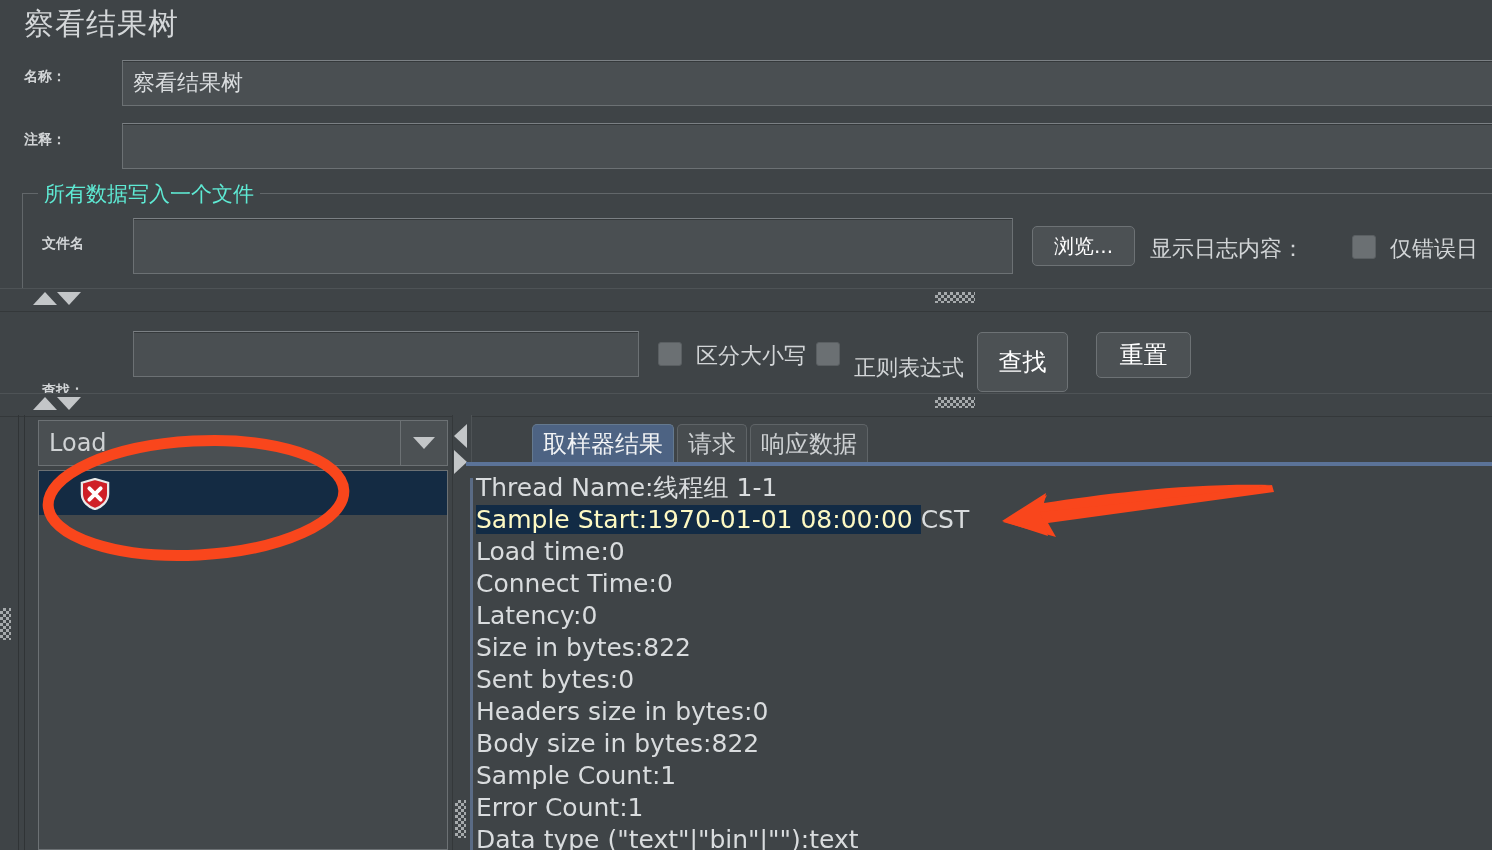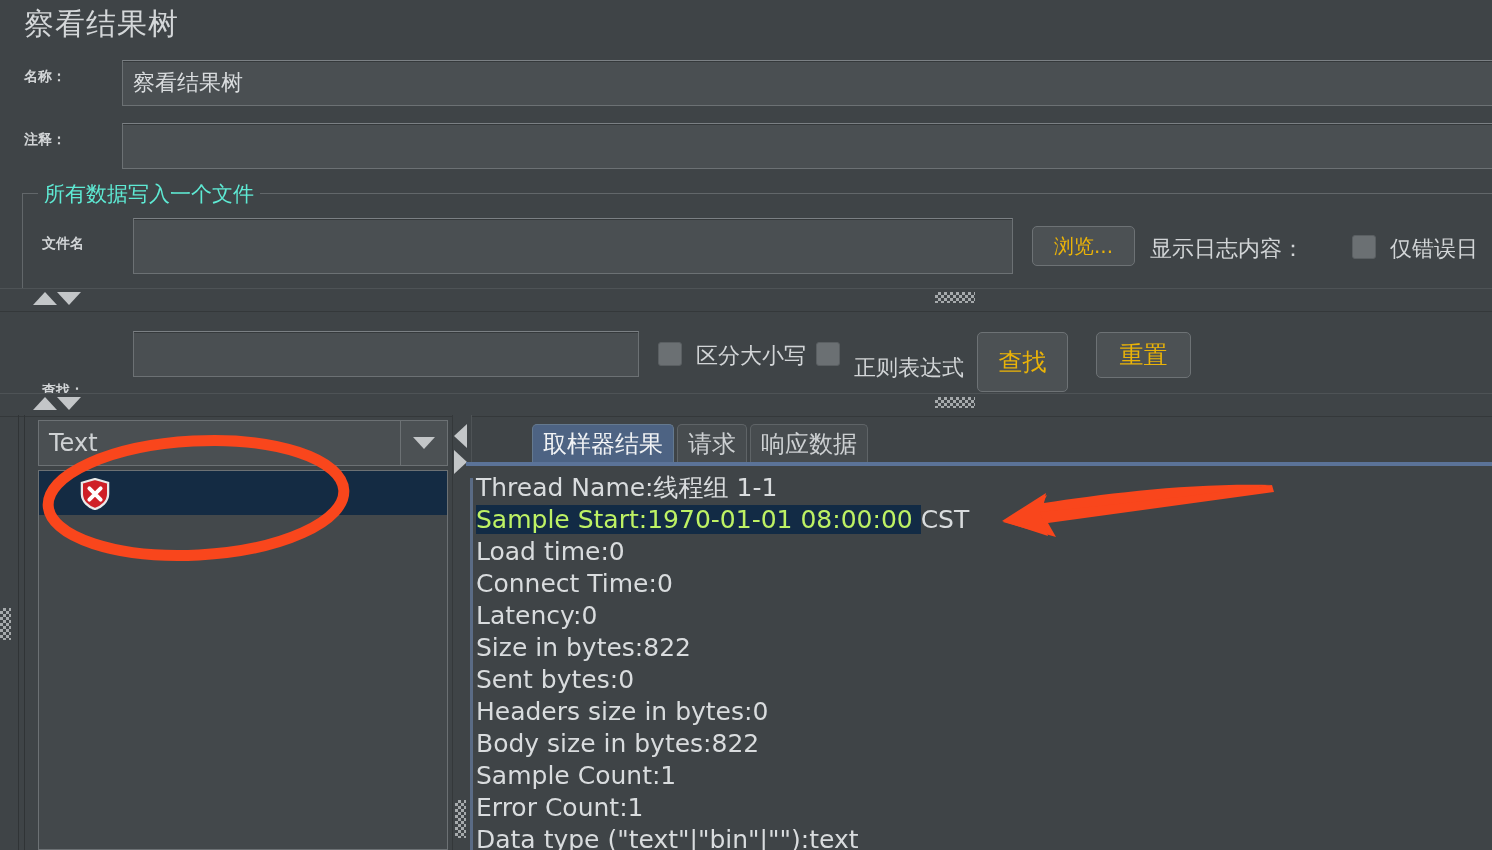--- a/index.html
+++ b/index.html
@@ -46,21 +46,21 @@
     padding:0 6px;
     font-size:21px;color:#5eead4;
     white-space:nowrap;
   }
 
   .btn{
     position:absolute;
     background:#4c5154;
     border:1px solid #6d7275;
     border-radius:5px;
-    color:#eab308;
+    color:#ffffff;
     font-size:20px;
     display:flex;align-items:center;justify-content:center;
     box-sizing:border-box;
     cursor:default;
   }
 
   .chk{
     position:absolute;
     width:24px;height:24px;
     background:#6b7073;
@@ -181,21 +181,21 @@
   }
   .result-text{
     position:absolute;
     left:10px;top:6px;right:0;
     font-size:25px;
     line-height:32px;
     color:#d9dcde;
     white-space:pre;
     font-family:"DejaVu Sans","Liberation Sans",sans-serif;
   }
-  .result-text .sel{background:#122b45;color:#bef264;}
+  .result-text .sel{background:#122b45;color:#fef9c3;}
   .text-caret{
     position:absolute;left:470px;top:474px;width:3px;height:376px;background:#5a6b85;
   }
 
   
   .anno{position:absolute;left:0;top:0;pointer-events:none;}
 </style>
 </head>
 <body>
 
@@ -241,21 +241,21 @@
   <div class="splitter-h" style="top:393px;"></div>
   <div class="tri tri-up" style="left:33px;top:397px;"></div>
   <div class="tri tri-down" style="left:57px;top:397px;"></div>
   <div class="grip-h" style="left:935px;top:397px;width:40px;"></div>
 
   <div class="grip-v" style="left:0px;top:608px;height:32px;"></div>
   <div style="position:absolute;left:18px;top:415px;width:1px;height:435px;background:#303436;"></div>
   <div style="position:absolute;left:24px;top:415px;width:1px;height:435px;background:#303436;"></div>
 
   <div class="combo" style="left:38px;top:420px;width:410px;height:46px;">
-    <span class="combo-text">Text</span>
+    <span class="combo-text">Load</span>
     <span class="combo-arrow">
         <i></i>
       </span>
   </div>
 
   <div class="tree" style="left:38px;top:470px;width:410px;height:380px;">
     <div class="tree-row selected">
       <span class="label"></span>
     </div>
   </div>

